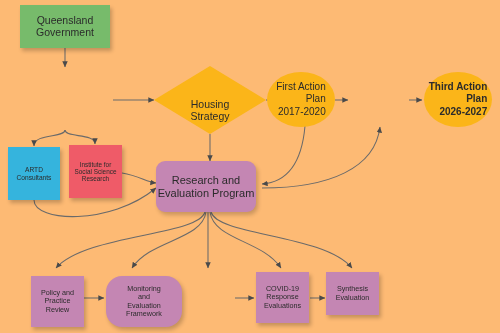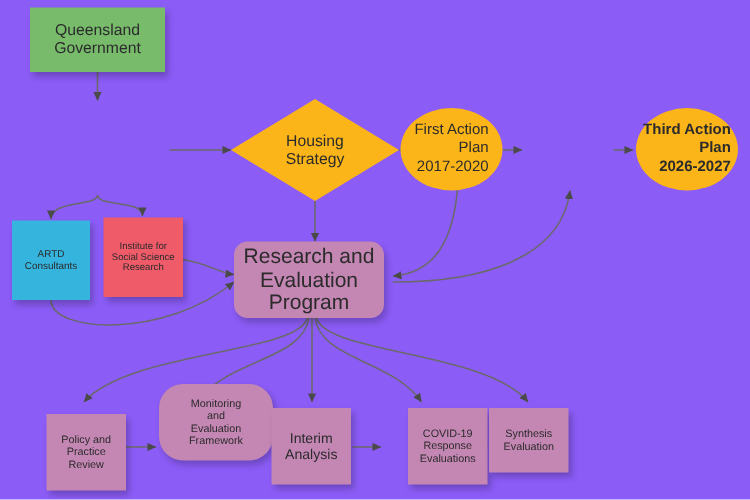--- a/index.html
+++ b/index.html
@@ -8,21 +8,21 @@
     padding: 0;
     background: #ffffff;
   }
   body {
     font-family: "Liberation Sans", sans-serif;
   }
   #diagram-root {
     position: relative;
     width: 500px;
     height: 333px;
-    background: #8b5cf6;
+    background: #fdba74;
     overflow: hidden;
   }
   #edges-layer {
     position: absolute;
     left: 0;
     top: 0;
     width: 500px;
     height: 333px;
     pointer-events: none;
   }
@@ -53,21 +53,21 @@
     background: #35b4dd;
     font-size: 6.6px;
   }
   .node-red {
     background: #ef5b68;
     font-size: 6.4px;
   }
   .node-purple-round {
     background: #c486b3;
     border-radius: 9px;
-    font-size: 14px;
+    font-size: 11px;
     box-shadow: 2px 3px 4px rgba(0,0,0,0.20);
   }
   .node-purple {
     background: #c486b3;
     font-size: 7.2px;
   }
   .node-purple-lg {
     background: #c486b3;
     font-size: 9.4px;
   }
@@ -75,21 +75,21 @@
     position: absolute;
     z-index: 2;
   }
   .node-diamond-shape {
     position: absolute;
     left: 0; top: 0;
     width: 100%; height: 100%;
   }
   .node-diamond-label {
     position: absolute;
-    left: 0; top: 0;
+    left: 0; top: 10px;
     width: 100%;
     height: 100%;
     display: flex;
     align-items: center;
     justify-content: center;
     text-align: center;
     font-size: 10.5px;
     color: #2b2b2b;
     line-height: 1.15;
     white-space: pre-line;
@@ -191,28 +191,26 @@
 Plan
 2026-2027</div>
 
   <div class="node node-purple-round" style="left:156px; top:161px; width:100px; height:51px;">Research and
 Evaluation Program</div>
 
   <div class="node node-rect node-purple" style="left:31px; top:276px; width:53px; height:51px;">Policy and
 Practice
 Review</div>
 
-  <div class="node node-rect node-purple" style="left:106px; top:256px; width:76px; height:51px;border-radius:16px;">Monitoring
+  <div class="node node-rect node-purple" style="left:106px; top:276px; width:76px; height:51px;border-radius:16px;">Monitoring
 and
 Evaluation
 Framework</div>
 
-  <div class="node node-rect node-purple-lg" style="left:181px; top:272px; width:53px; height:51px;">Interim
-Analysis</div>
-
-  <div class="node node-rect node-purple" style="left:272px; top:272px; width:53px; height:51px;">COVID-19
+
+  <div class="node node-rect node-purple" style="left:256px; top:272px; width:53px; height:51px;">COVID-19
 Response
 Evaluations</div>
 
   <div class="node node-rect node-purple" style="left:326px; top:272px; width:53px; height:43px;">Synthesis
 Evaluation</div>
 
 </div>
 
 </body></html>

